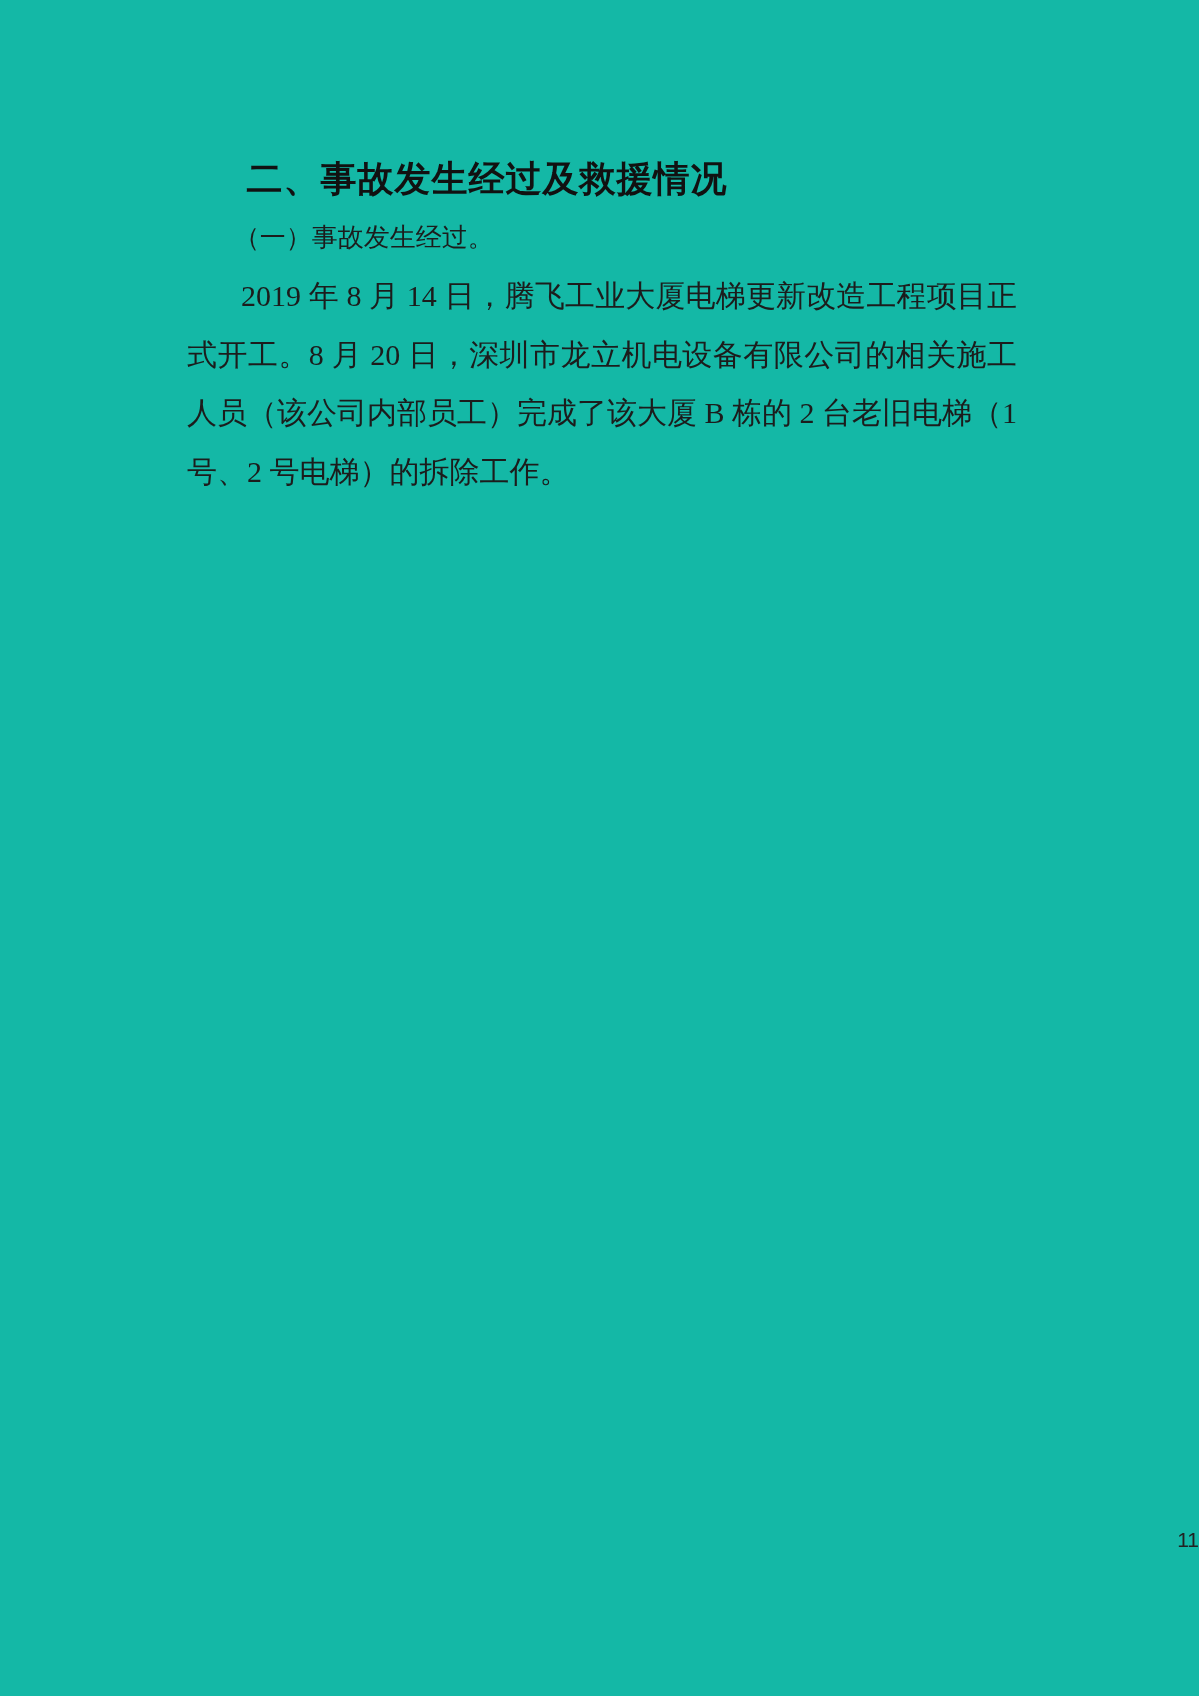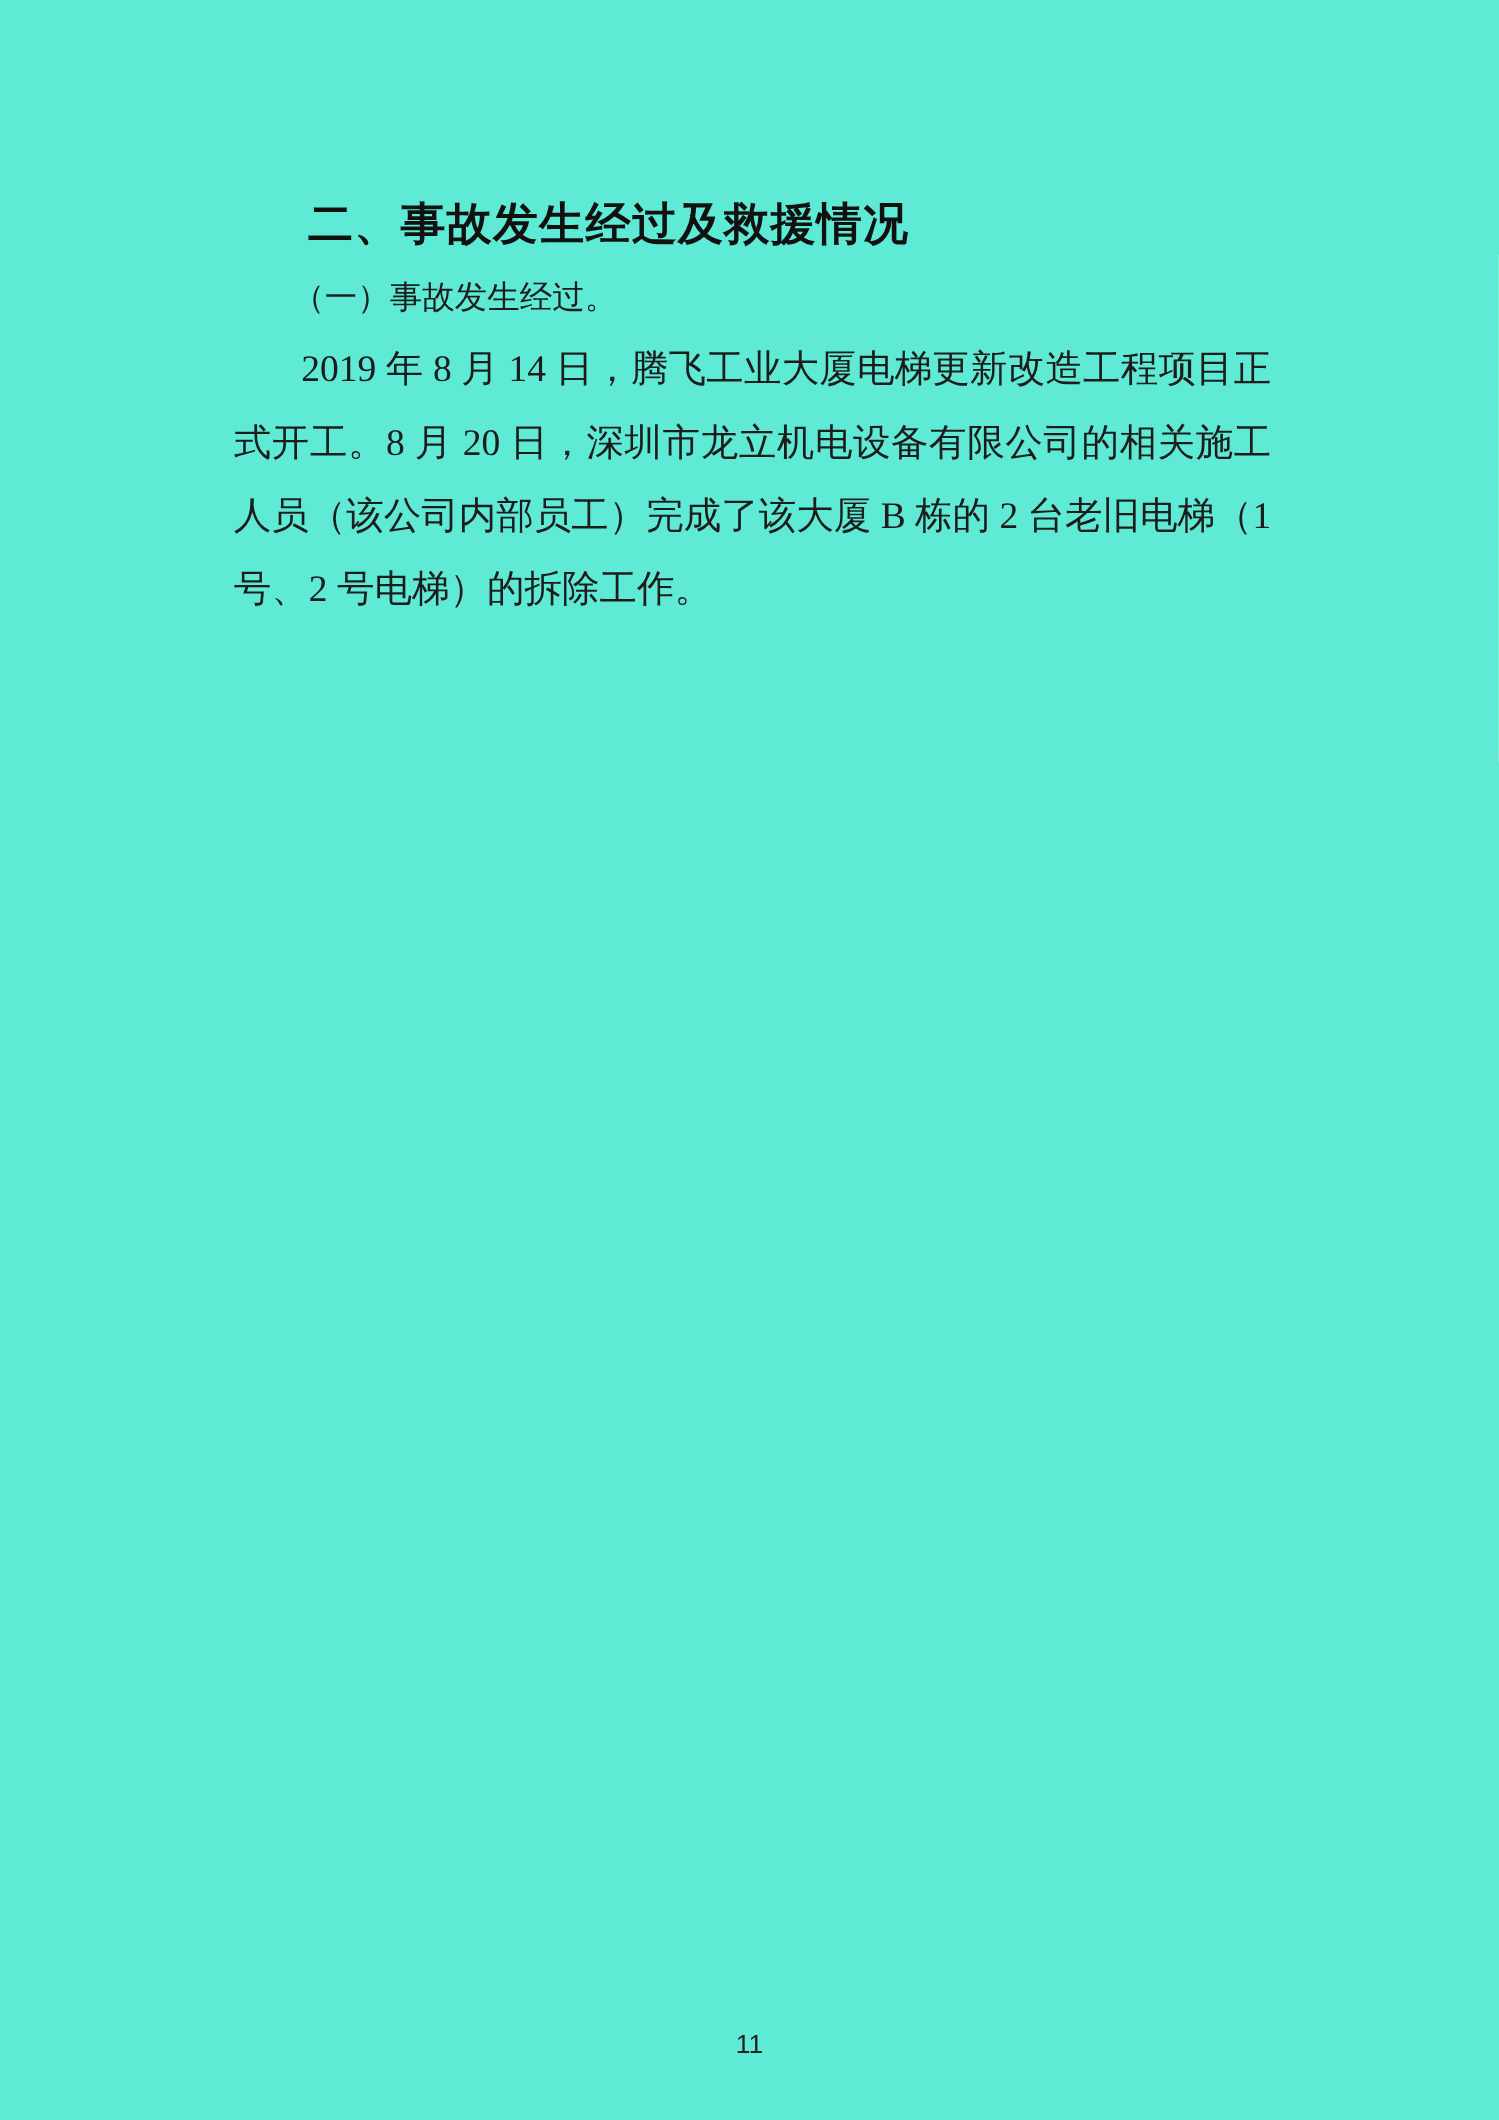--- a/index.html
+++ b/index.html
@@ -15,21 +15,21 @@
       overflow: hidden;
       font-family: "Liberation Serif", "DejaVu Serif", serif;
       color: #1c1c1c;
     }
     .page {
       position: absolute;
       left: 0;
       top: 0;
       width: 1199px;
       height: 1696px;
-      background: #5eead4;
+      background: #14b8a6;
     }
     .content {
       position: absolute;
       left: 187px;
       top: 150px;
       width: 830px;
     }
     .heading {
       font-family: "Liberation Sans", "DejaVu Sans", sans-serif;
       font-weight: bold;
@@ -53,24 +53,24 @@
       line-height: 58.5px;
       margin: 0;
       text-align: justify;
       text-align-last: left;
       text-indent: 1.8em;
       color: #1c1c1c;
       word-break: break-all;
     }
     .page-number {
       position: absolute;
-      top: 1624px;
+      top: 1528px;
       left: 0;
       width: 1199px;
-      text-align: center;
+      text-align: right;
       font-family: "Liberation Sans", "DejaVu Sans", sans-serif;
       font-size: 21px;
       color: #222222;
     }
   </style>
 </head>
 <body>
 
 <div class="page">
   <div class="content">

